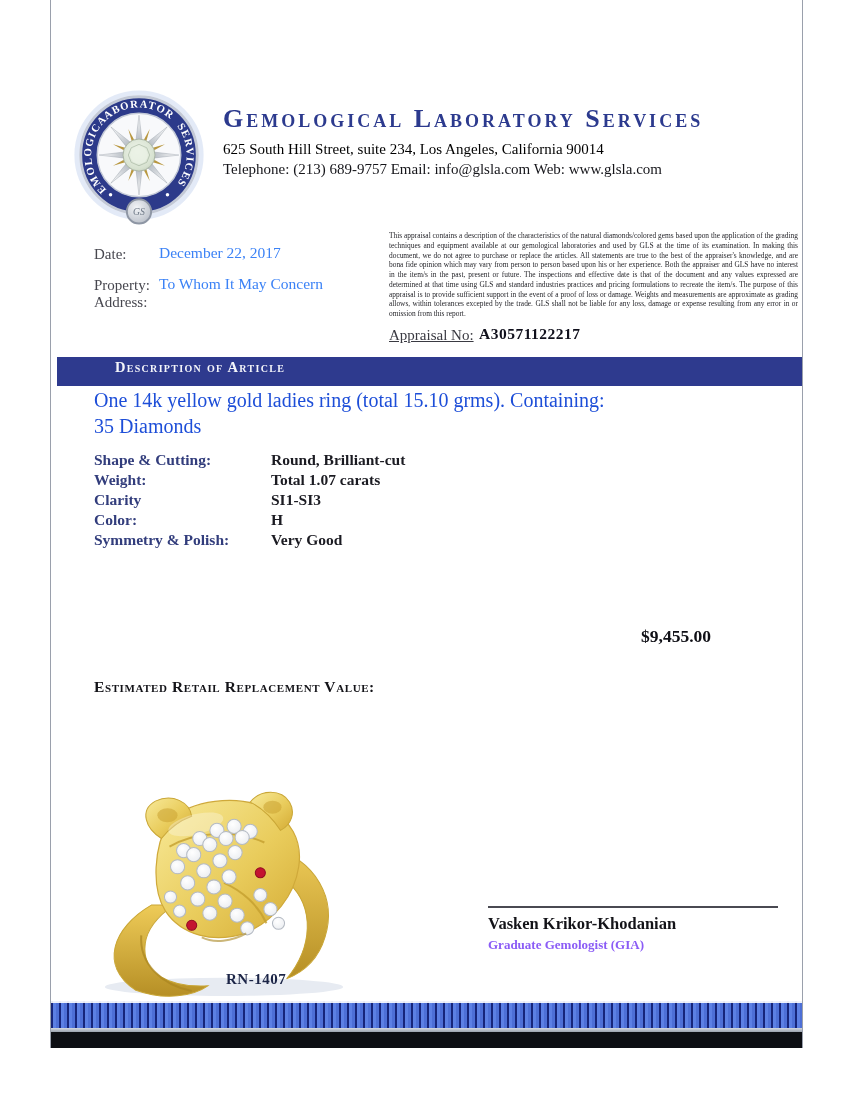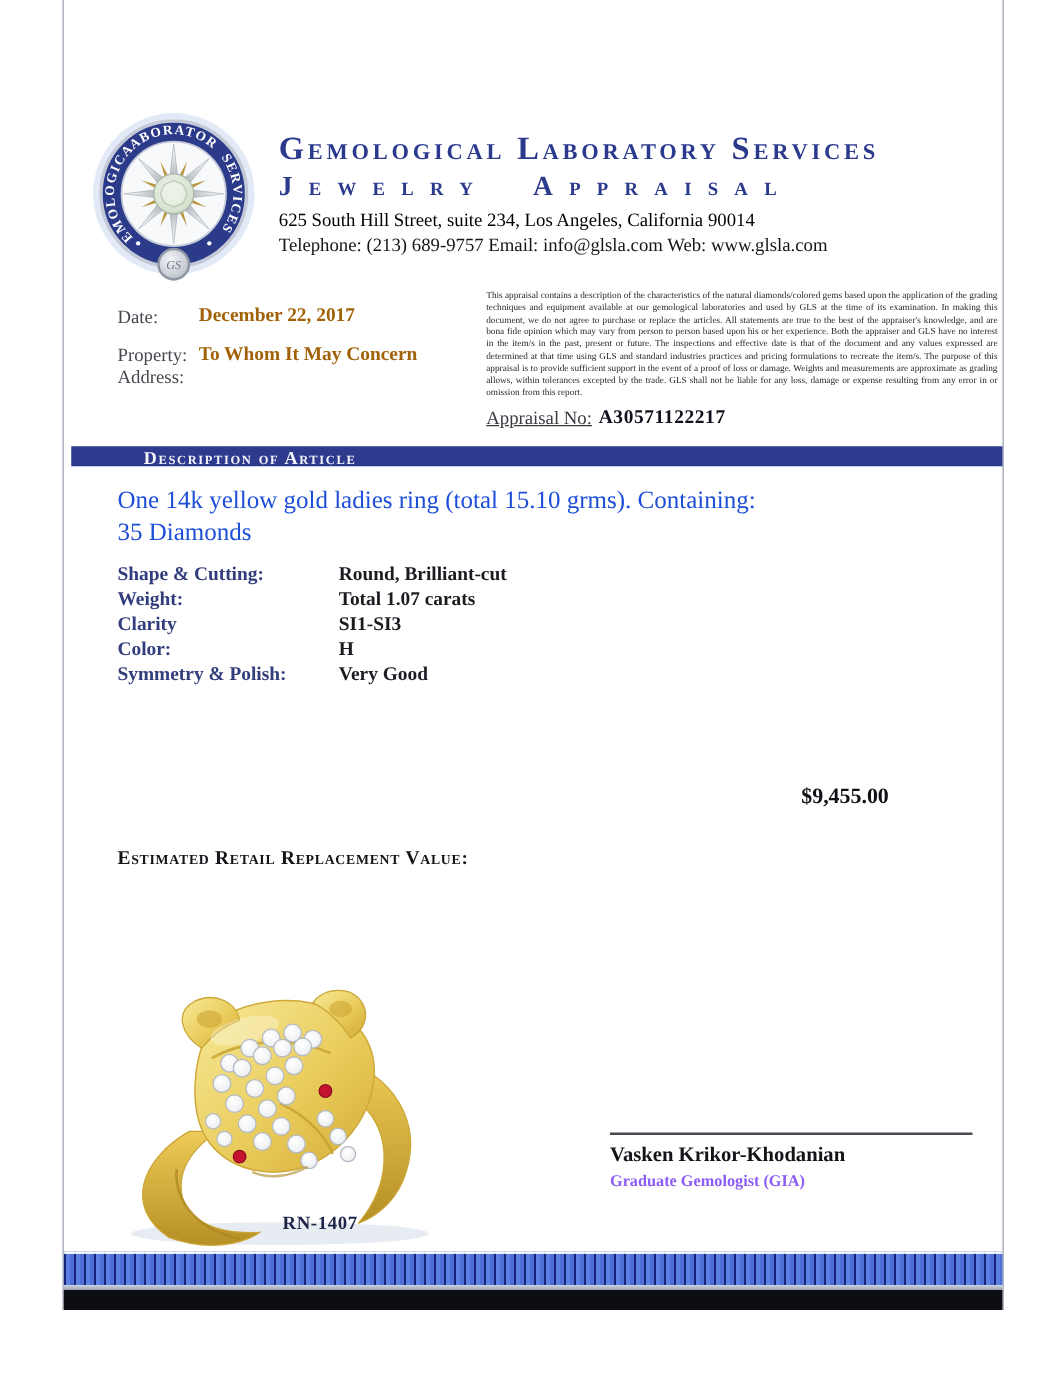--- a/index.html
+++ b/index.html
@@ -14,28 +14,28 @@
   .title-block{left:172px;top:104px;width:575px;}
   .org-name{font-size:26px;font-weight:bold;font-variant:small-caps;letter-spacing:3px;
             color:#2c3a8e;white-space:nowrap;}
   .doc-type{font-size:22px;font-weight:bold;font-variant:small-caps;letter-spacing:13px;
             word-spacing:18px;color:#2c3a8e;white-space:nowrap;margin-top:2px;}
   .hdr-addr{font-size:15px;color:#000000;margin-top:7px;white-space:nowrap;}
   .hdr-phone{font-size:15px;color:#15151a;margin-top:3px;white-space:nowrap;}
 
   
   .meta-label{font-size:15px;color:#47474f;}
-  .meta-value{font-size:15.5px;font-weight:bold;color:#a16207;white-space:nowrap;}
+  .meta-value{font-size:15.5px;font-weight:normal;color:#3b82f6;white-space:nowrap;}
   .disclaimer{left:338px;top:231px;width:409px;font-size:7.4px;line-height:1.32;
               text-align:justify;color:#26262b;}
   .appr-label{left:338px;top:327px;font-size:15px;color:#3a3a42;text-decoration:underline;}
   .appr-value{left:428px;top:325px;font-size:15.5px;font-weight:bold;color:#10101c;letter-spacing:.5px;}
 
   
-  .desc-bar{left:6px;top:357px;width:745px;height:16px;background:#2e3a8e;}
+  .desc-bar{left:6px;top:357px;width:745px;height:29px;background:#2e3a8e;}
   .desc-bar-text{margin-left:58px;line-height:20px;font-size:14.5px;font-weight:bold;
                  font-variant:small-caps;letter-spacing:1.3px;color:#f4f5fa;}
 
   
   .body-line{font-size:20px;font-weight:normal;color:#1d4ed8;white-space:nowrap;}
   .attr-label{font-size:15.5px;font-weight:bold;color:#323d7c;white-space:nowrap;}
   .attr-value{font-size:15.5px;font-weight:bold;color:#1b1b22;white-space:nowrap;}
   .rubies{font-size:16.5px;font-weight:bold;color:#17171c;white-space:nowrap;}
   .erv-label{font-size:15.5px;font-weight:bold;font-variant:small-caps;letter-spacing:.6px;
              color:#141419;white-space:nowrap;margin-top:48px;}
@@ -122,21 +122,20 @@
         <circle cx="70" cy="74" r="16.5" fill="url(#gemG)" stroke="#a9b5a5"></circle>
         <circle cx="70" cy="74" r="9" fill="#eaf1e5" opacity="0.8"></circle>
         <polygon points="70,63 78,66.5 81,74 78,81.5 70,85 62,81.5 59,74 62,66.5" fill="none" stroke="#a3b29e" stroke-width="0.8" opacity="0.8"></polygon>
         <circle cx="70" cy="132" r="12.5" fill="url(#silvG2)" stroke="#8e96a4" stroke-width="2"></circle>
         <text x="70" y="136" text-anchor="middle" font-size="10" font-style="italic" font-family="Liberation Serif, serif" fill="#707a88">GS</text>
       </svg>
     </div>
 
     <div class="abs title-block">
       <div class="org-name">Gemological Laboratory Services</div>
-      <div class="doc-type">Jewelry Appraisal</div>
       <div class="hdr-addr">625 South Hill Street, suite 234, Los Angeles, California 90014</div>
       <div class="hdr-phone">Telephone: (213) 689-9757  Email: info@glsla.com  Web: www.glsla.com</div>
     </div>
 
     <div class="abs meta-label" style="left:43px;top:246px">Date:</div>
     <div class="abs meta-value" style="left:108px;top:244px">December 22, 2017</div>
     <div class="abs meta-label" style="left:43px;top:277px">Property:</div>
     <div class="abs meta-value" style="left:108px;top:275px">To Whom It May Concern</div>
     <div class="abs meta-label" style="left:43px;top:294px">Address:</div>
     <div class="abs meta-value" style="left:108px;top:307px"></div>

